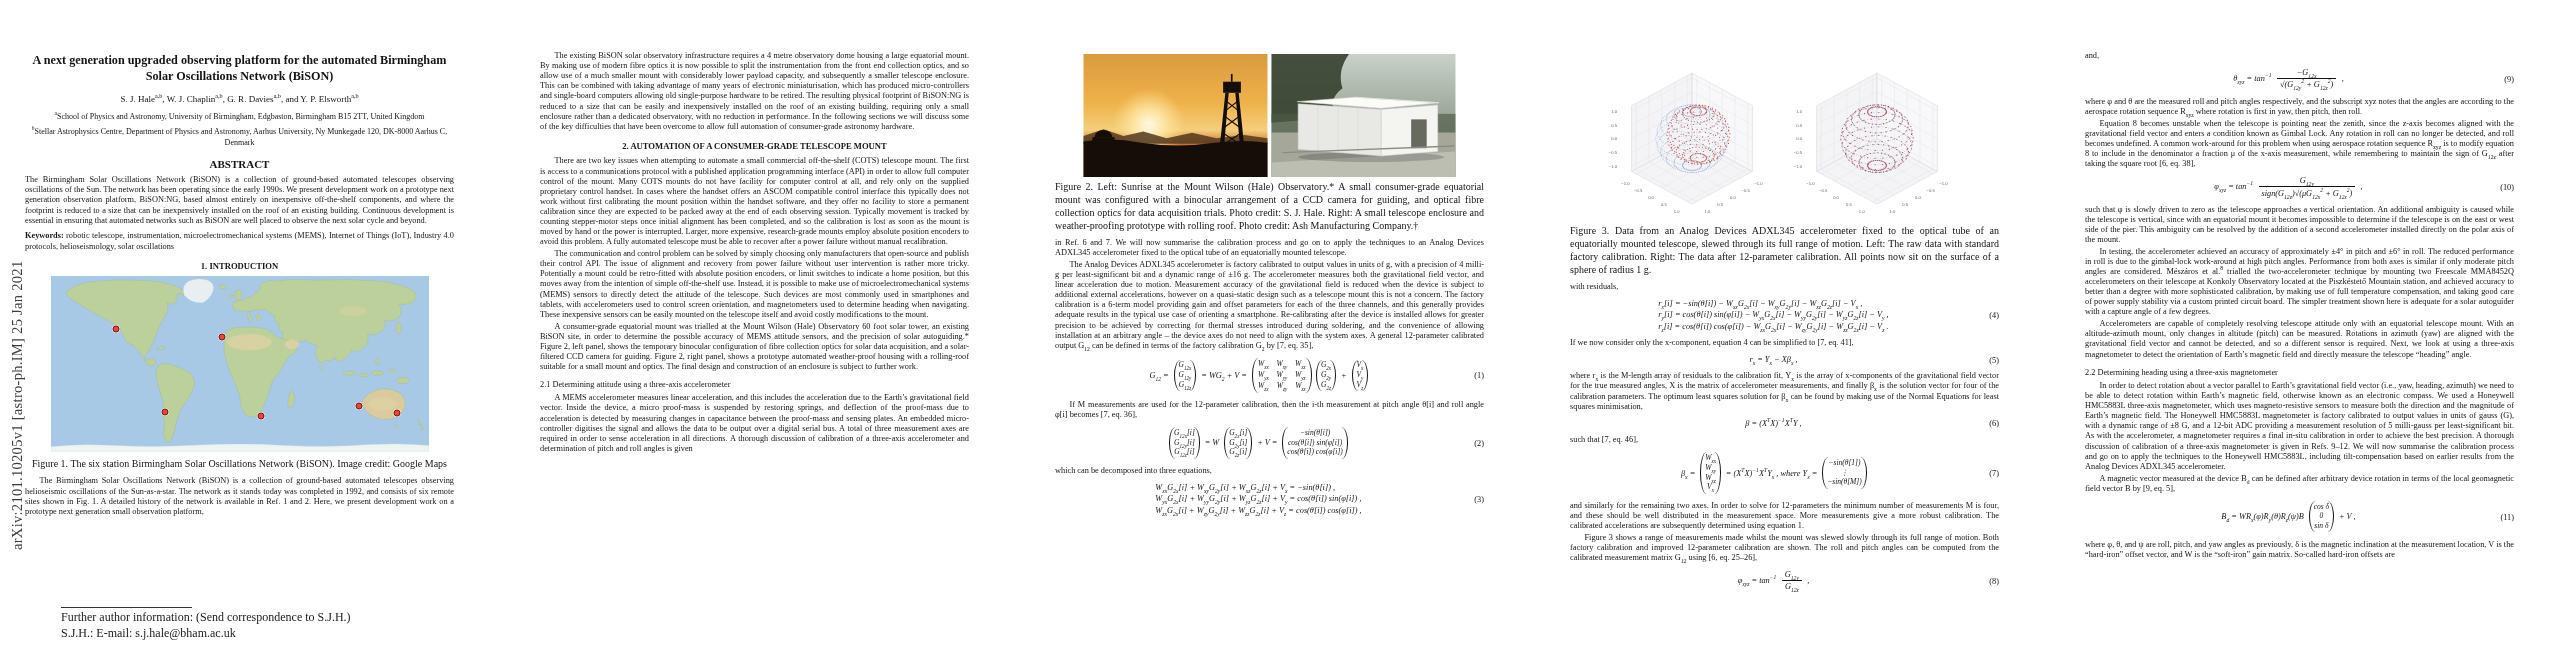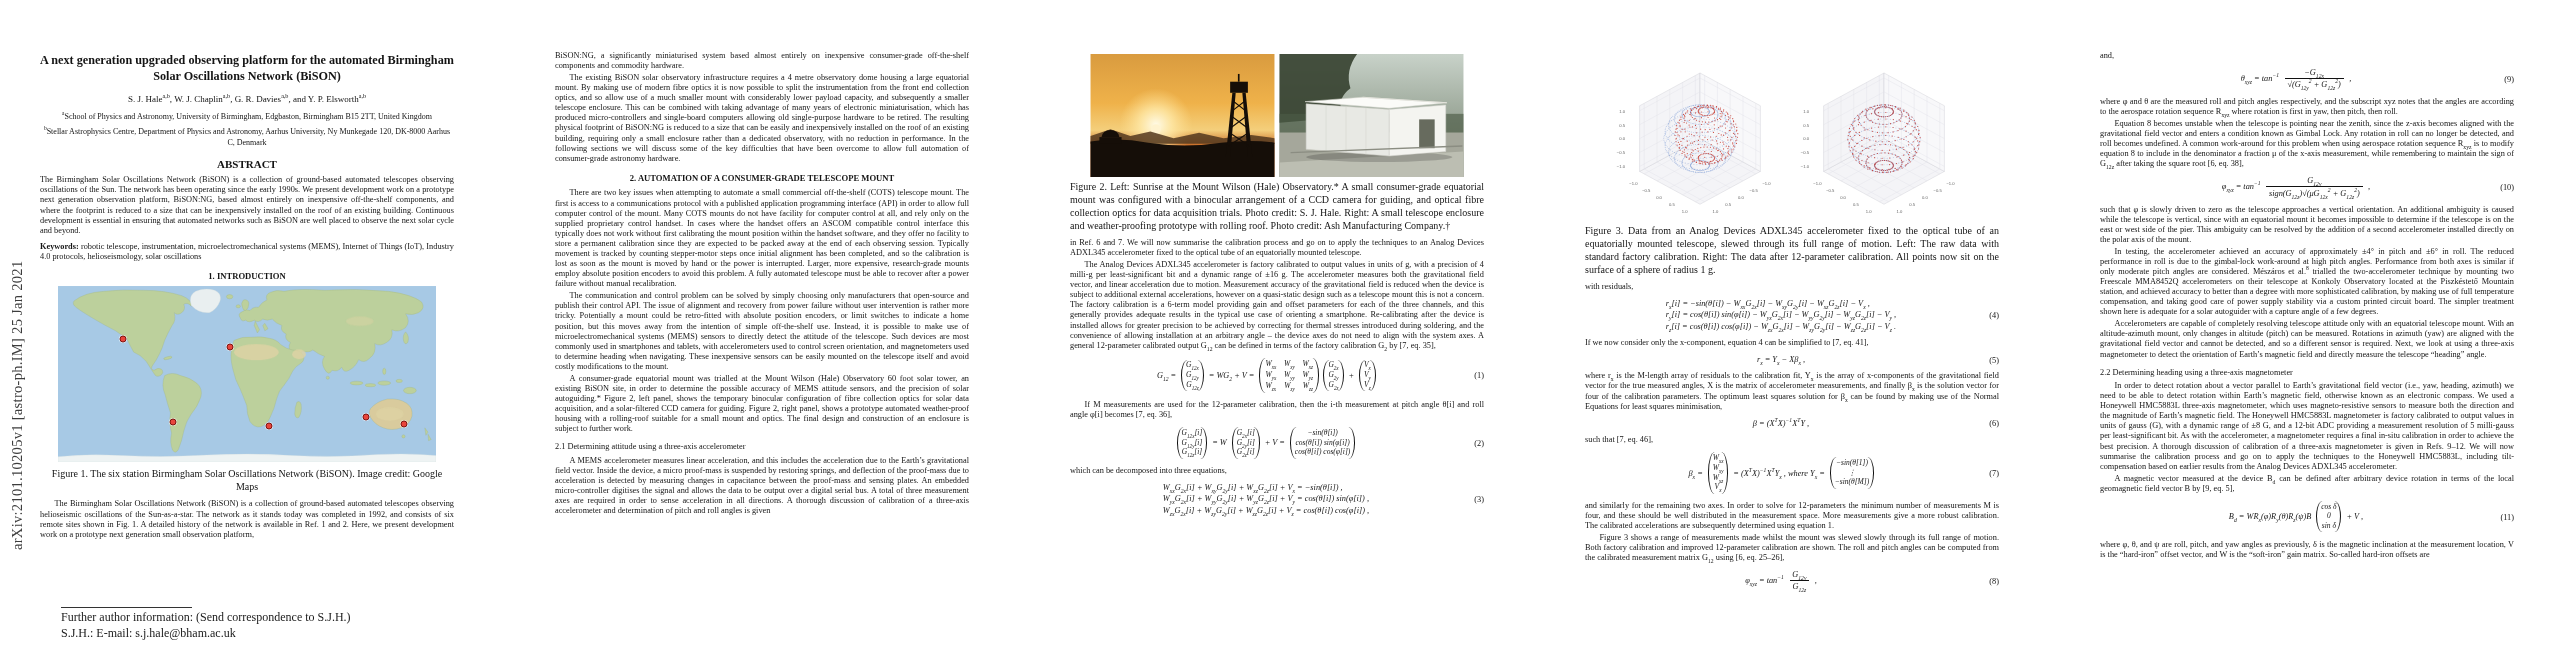--- a/index.html
+++ b/index.html
@@ -1,20 +1,20 @@
 <!DOCTYPE html>
 <html style="font-size:9px"><head>
 <meta charset="utf-8">
 <style>
   html,body{margin:0;padding:0;}
   body{width:2576px;height:667px;background:#ffffff;color:#141414;
        font-family:"Liberation Serif","DejaVu Serif",serif;}
   .sheet{position:relative;width:2576px;height:667px;display:flex;background:#fff;}
   .page{position:relative;flex:0 0 515px;width:515px;height:667px;box-sizing:border-box;
-        padding:51px 61px 31px 40px;overflow:hidden;background:#fff;}
+        padding:51px 61px 31px 25px;overflow:hidden;background:#fff;}
   .arxiv-stamp{position:absolute;left:9px;top:550px;transform:rotate(-90deg);transform-origin:0 0;
         white-space:nowrap;font-size:14.5px;letter-spacing:0.3px;color:#3d3d3d;z-index:5;}
   .title{font-size:12.2px;font-weight:bold;text-align:center;line-height:1.32;margin:1.1px 0 10px 0;}
   .authors{font-size:9px;text-align:center;margin:0 0 7.8px 0;}
   .affil{font-size:8px;text-align:center;line-height:1.3;margin:0 0 5px 0;}
   .h-abstract{font-size:11px;font-weight:bold;text-align:center;margin:10px 0 5px 0;}
   .h-sec{font-size:8.6px;font-weight:bold;text-align:center;margin:9px 0 5.6px 0;}
   .h-sub{font-size:8.3px;font-weight:normal;text-align:left;margin:7.8px 0 4.4px 0;}
   p.body{font-size:8.3px;line-height:1.22;text-align:justify;text-indent:14.5px;margin:0 0 1.7px 0;}
   p.noindent{text-indent:0;}
@@ -115,21 +115,20 @@
     <p class="body">The Birmingham Solar Oscillations Network (BiSON) is a collection of ground-based automated telescopes observing helioseismic oscillations of the Sun-as-a-star. The network as it stands today was completed in 1992, and consists of six remote sites shown in Fig. 1. A detailed history of the network is available in Ref. 1 and 2. Here, we present development work on a prototype next generation small observation platform,</p>
 
     <div class="fnblock">
       <div class="fnrule"></div>
       <div>Further author information: (Send correspondence to S.J.H.)</div>
       <div>S.J.H.: E-mail: s.j.hale@bham.ac.uk</div>
     </div>
   </section>
 
   <section class="page">
-    <p class="body noindent">BiSON:NG, a significantly miniaturised system based almost entirely on inexpensive consumer-grade off-the-shelf components and commodity hardware.</p>
     <p class="body">The existing BiSON solar observatory infrastructure requires a 4 metre observatory dome housing a large equatorial mount. By making use of modern fibre optics it is now possible to split the instrumentation from the front end collection optics, and so allow use of a much smaller mount with considerably lower payload capacity, and subsequently a smaller telescope enclosure. This can be combined with taking advantage of many years of electronic miniaturisation, which has produced micro-controllers and single-board computers allowing old single-purpose hardware to be retired. The resulting physical footprint of BiSON:NG is reduced to a size that can be easily and inexpensively installed on the roof of an existing building, requiring only a small enclosure rather than a dedicated observatory, with no reduction in performance. In the following sections we will discuss some of the key difficulties that have been overcome to allow full automation of consumer-grade astronomy hardware.</p>
     <div class="h-sec">2. AUTOMATION OF A CONSUMER-GRADE TELESCOPE MOUNT</div>
     <p class="body">There are two key issues when attempting to automate a small commercial off-the-shelf (COTS) telescope mount. The first is access to a communications protocol with a published application programming interface (API) in order to allow full computer control of the mount. Many COTS mounts do not have facility for computer control at all, and rely only on the supplied proprietary control handset. In cases where the handset offers an ASCOM compatible control interface this typically does not work without first calibrating the mount position within the handset software, and they offer no facility to store a permanent calibration since they are expected to be packed away at the end of each observing session. Typically movement is tracked by counting stepper-motor steps once initial alignment has been completed, and so the calibration is lost as soon as the mount is moved by hand or the power is interrupted. Larger, more expensive, research-grade mounts employ absolute position encoders to avoid this problem. A fully automated telescope must be able to recover after a power failure without manual recalibration.</p>
     <p class="body">The communication and control problem can be solved by simply choosing only manufacturers that open-source and publish their control API. The issue of alignment and recovery from power failure without user intervention is rather more tricky. Potentially a mount could be retro-fitted with absolute position encoders, or limit switches to indicate a home position, but this moves away from the intention of simple off-the-shelf use. Instead, it is possible to make use of microelectromechanical systems (MEMS) sensors to directly detect the attitude of the telescope. Such devices are most commonly used in smartphones and tablets, with accelerometers used to control screen orientation, and magnetometers used to determine heading when navigating. These inexpensive sensors can be easily mounted on the telescope itself and avoid costly modifications to the mount.</p>
     <p class="body">A consumer-grade equatorial mount was trialled at the Mount Wilson (Hale) Observatory 60 foot solar tower, an existing BiSON site, in order to determine the possible accuracy of MEMS attitude sensors, and the precision of solar autoguiding.* Figure 2, left panel, shows the temporary binocular configuration of fibre collection optics for solar data acquisition, and a solar-filtered CCD camera for guiding. Figure 2, right panel, shows a prototype automated weather-proof housing with a rolling-roof suitable for a small mount and optics. The final design and construction of an enclosure is subject to further work.</p>
     <div class="h-sub">2.1 Determining attitude using a three-axis accelerometer</div>
     <p class="body">A MEMS accelerometer measures linear acceleration, and this includes the acceleration due to the Earth’s gravitational field vector. Inside the device, a micro proof-mass is suspended by restoring springs, and deflection of the proof-mass due to acceleration is detected by measuring changes in capacitance between the proof-mass and sensing plates. An embedded micro-controller digitises the signal and allows the data to be output over a digital serial bus. A total of three measurement axes are required in order to sense acceleration in all directions. A thorough discussion of calibration of a three-axis accelerometer and determination of pitch and roll angles is given</p>
   </section>
 
   <section class="page">

